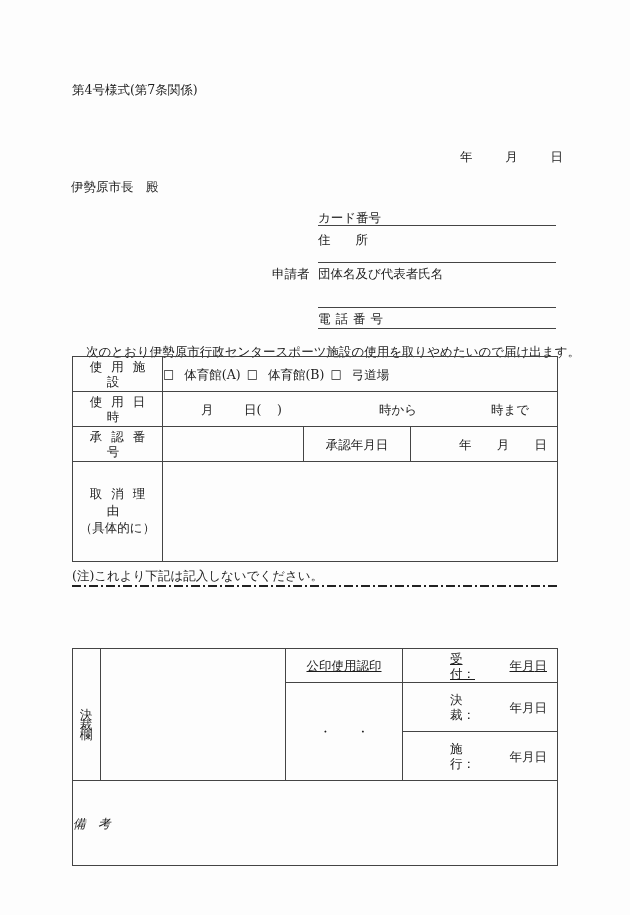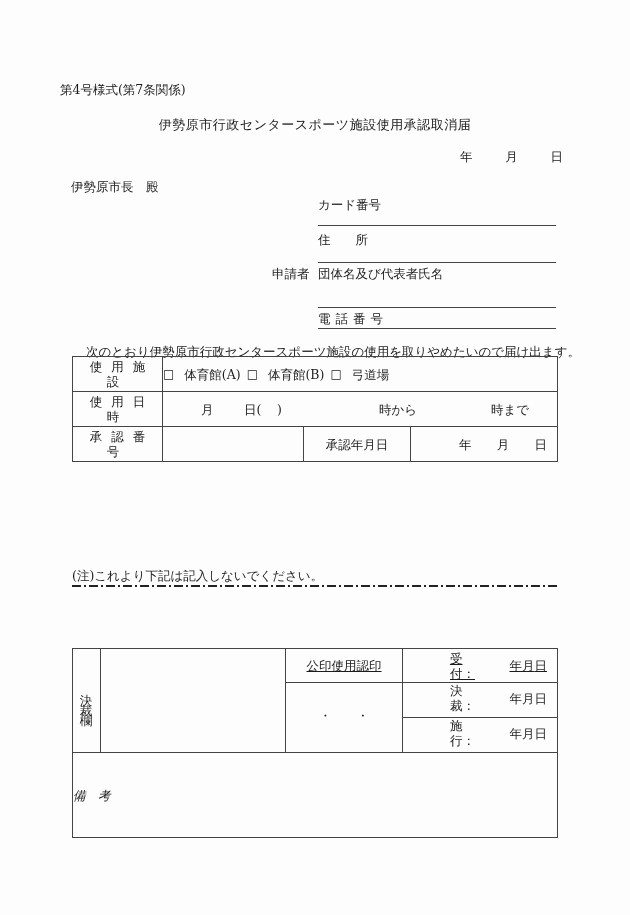--- a/index.html
+++ b/index.html
@@ -4,28 +4,28 @@
 <style>
   * { margin:0; padding:0; box-sizing:border-box; }
   html,body { background:#ffffff; }
   .page {
     position:relative; width:630px; height:915px; margin:0 auto;
     background:#fdfdfd; color:#1c1c1c;
     font-family:"DejaVu Serif","Liberation Serif",serif;
     font-size:12.5px; line-height:1.2;
   }
   .abs { position:absolute; }
-  .form-number { left:60px; top:82px; }
+  .form-number { left:72px; top:82px; }
   .doc-title { left:0; top:117px; width:100%; text-align:center; font-size:13px; letter-spacing:0.5px; }
   .date-line { left:460px; top:149px; width:103px; display:flex; justify-content:space-between; }
   .addressee { left:71px; top:179px; }
 
   
   .applicant-label { left:272px; top:266px; }
-  .card-label { left:318px; top:197px; }
+  .card-label { left:318px; top:210px; }
   .addr-label { left:318px; top:232px; }
   .org-label  { left:318px; top:266px; }
   .phone-label{ left:318px; top:311px; letter-spacing:5px; }
   .field-line { left:318px; width:238px; height:0; border-bottom:1px solid #444; }
   .fl1 { top:225px; } .fl2 { top:262px; } .fl3 { top:307px; } .fl4 { top:328px; }
 
   .statement { left:86px; top:344px; }
 
   
   .doc-table { position:absolute; border-collapse:collapse; table-layout:fixed; font-size:12.5px; color:#1c1c1c; }
@@ -49,37 +49,36 @@
 
   .dash-line {
     left:72px; top:585px; width:485px; height:2px;
     background:repeating-linear-gradient(to right, #222 0 9px, transparent 9px 12px, #222 12px 14px, transparent 14px 17px);
   }
   .note { left:72px; top:568px;text-align:center; }
   .question { left:72px; top:620px; }
 
   .approval-table { left:72px; top:648px; width:485px; }
   .approval-table tr.ar1 td { height:34px;text-decoration:underline; }
-  .approval-table tr.ar2 td, .approval-table tr.ar3 td { height:35px;font-family:Liberation Mono, monospace; }
+  .approval-table tr.ar2 td, .approval-table tr.ar3 td { height:49px; }
   .approval-table tr.ar4 td { height:85px; }
   .kessai-cell { text-align:center; }
   .vert-text { writing-mode:vertical-rl; text-orientation:upright; letter-spacing:10px; display:inline-block; }
   .dots-cell { text-align:center; }
   .drow { }
   .drow-wrap { display:flex; align-items:center; padding:0 10px 0 7px;margin-left:40px; }
   .dymd { flex:1; display:flex; justify-content:space-between; padding-left:26px; }
   .biko-cell { vertical-align:top; padding:4px 10px;font-style:italic; }
 </style>
 </head>
 <body>
 
 <div class="page">
 
   <div class="abs form-number">第4号様式(第7条関係)</div>
-  <div class="abs doc-title">伊勢原市行政センタースポーツ施設使用承認取消届</div>
 
   <div class="abs date-line">
     <span>年</span>
     <span>月</span>
     <span>日</span>
   </div>
 
   <div class="abs addressee">伊勢原市長　殿</div>
 
   <div class="abs applicant-label">申請者</div>
@@ -136,20 +135,27 @@
         <td></td>
         <td class="center-cell">承認年月日</td>
         <td class="ymd-cell">
           <div class="ymd-wrap">
             <span>年</span>
             <span>月</span>
             <span>日</span>
           </div>
         </td>
       </tr>
+      <tr class="r4">
+        <td class="label-cell reason-cell">
+          <div class="reason-line1">取消理由</div>
+          <div class="reason-line2">（具体的に）</div>
+        </td>
+        <td colspan="3"></td>
+      </tr>
     </tbody>
   </table>
 
   <div class="abs dash-line"></div>
   <div class="abs note">(注)これより下記は記入しないでください。</div>
 
   <table class="doc-table approval-table">
     <colgroup>
         <col style="width:28px">
         <col style="width:185px">

